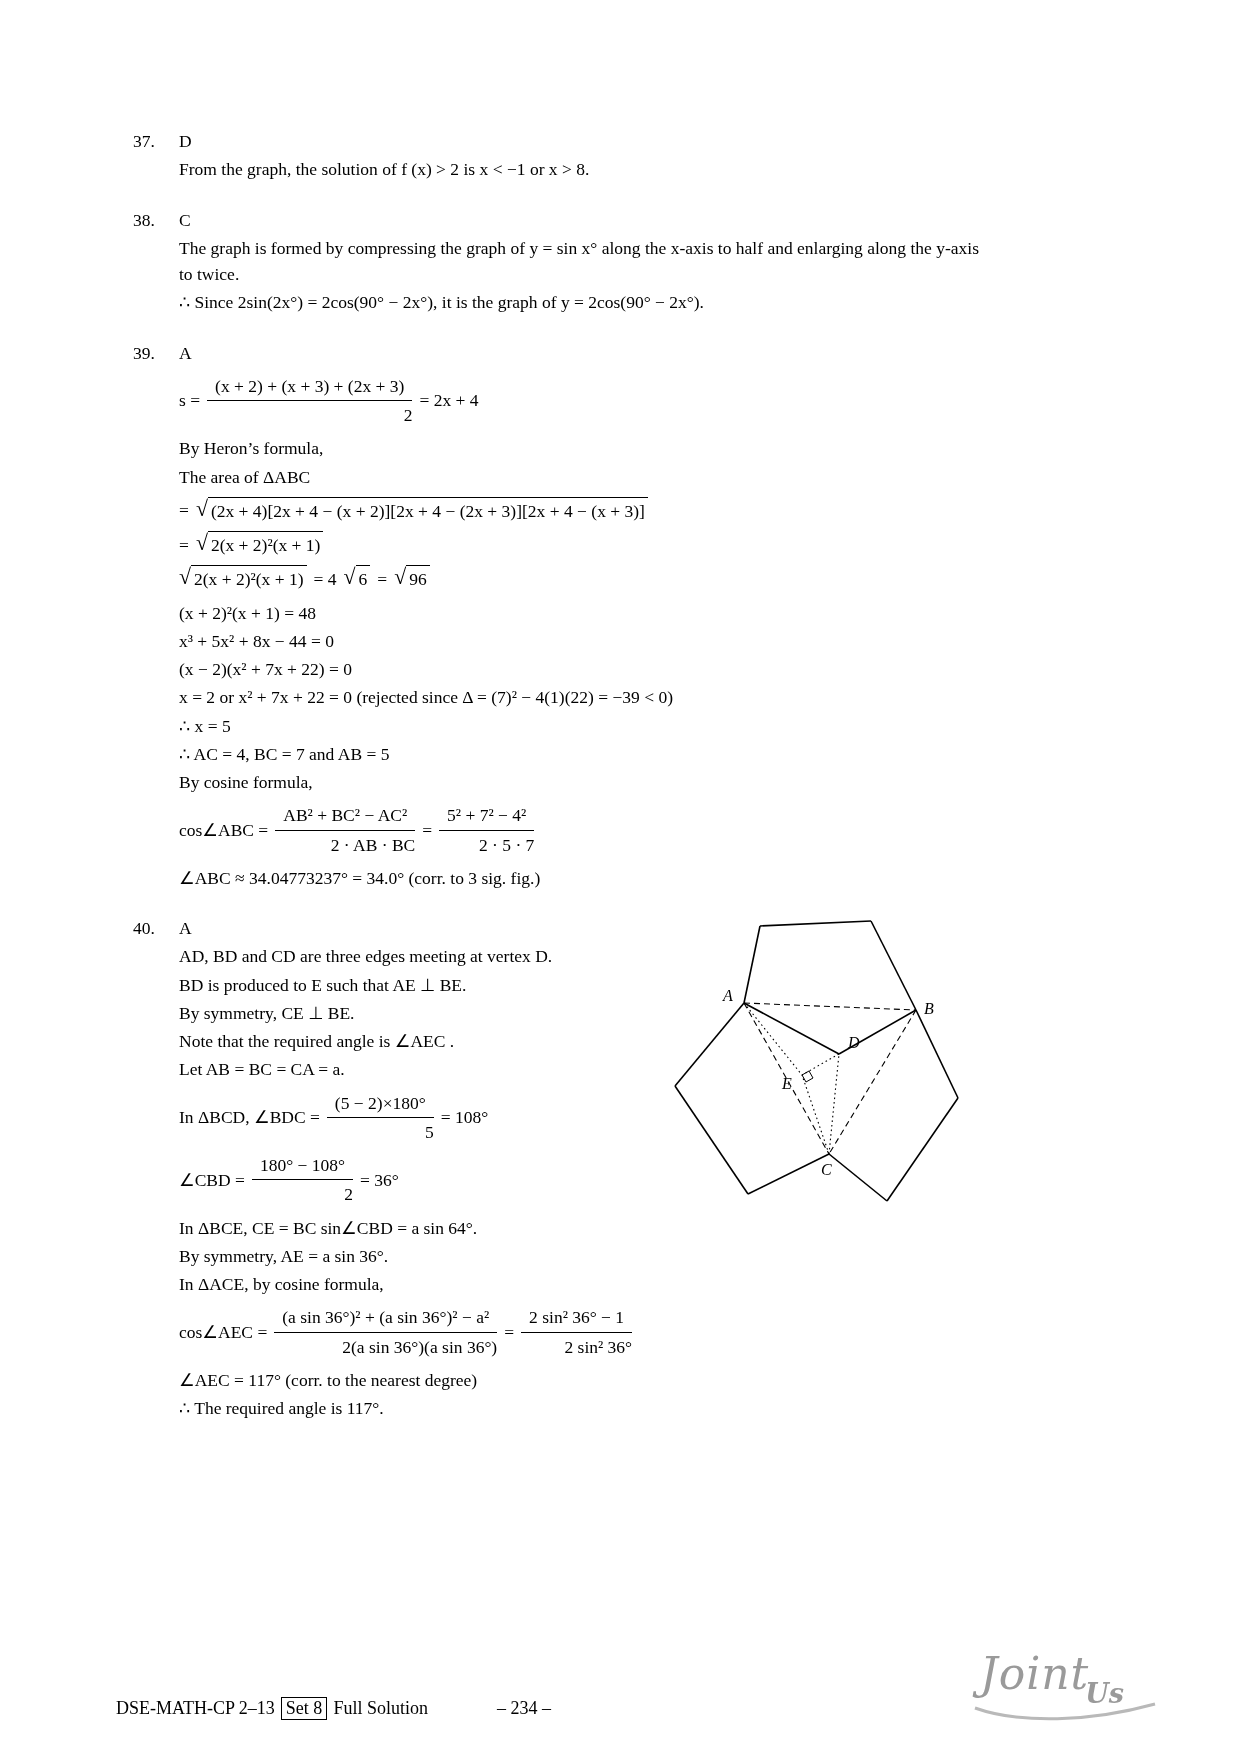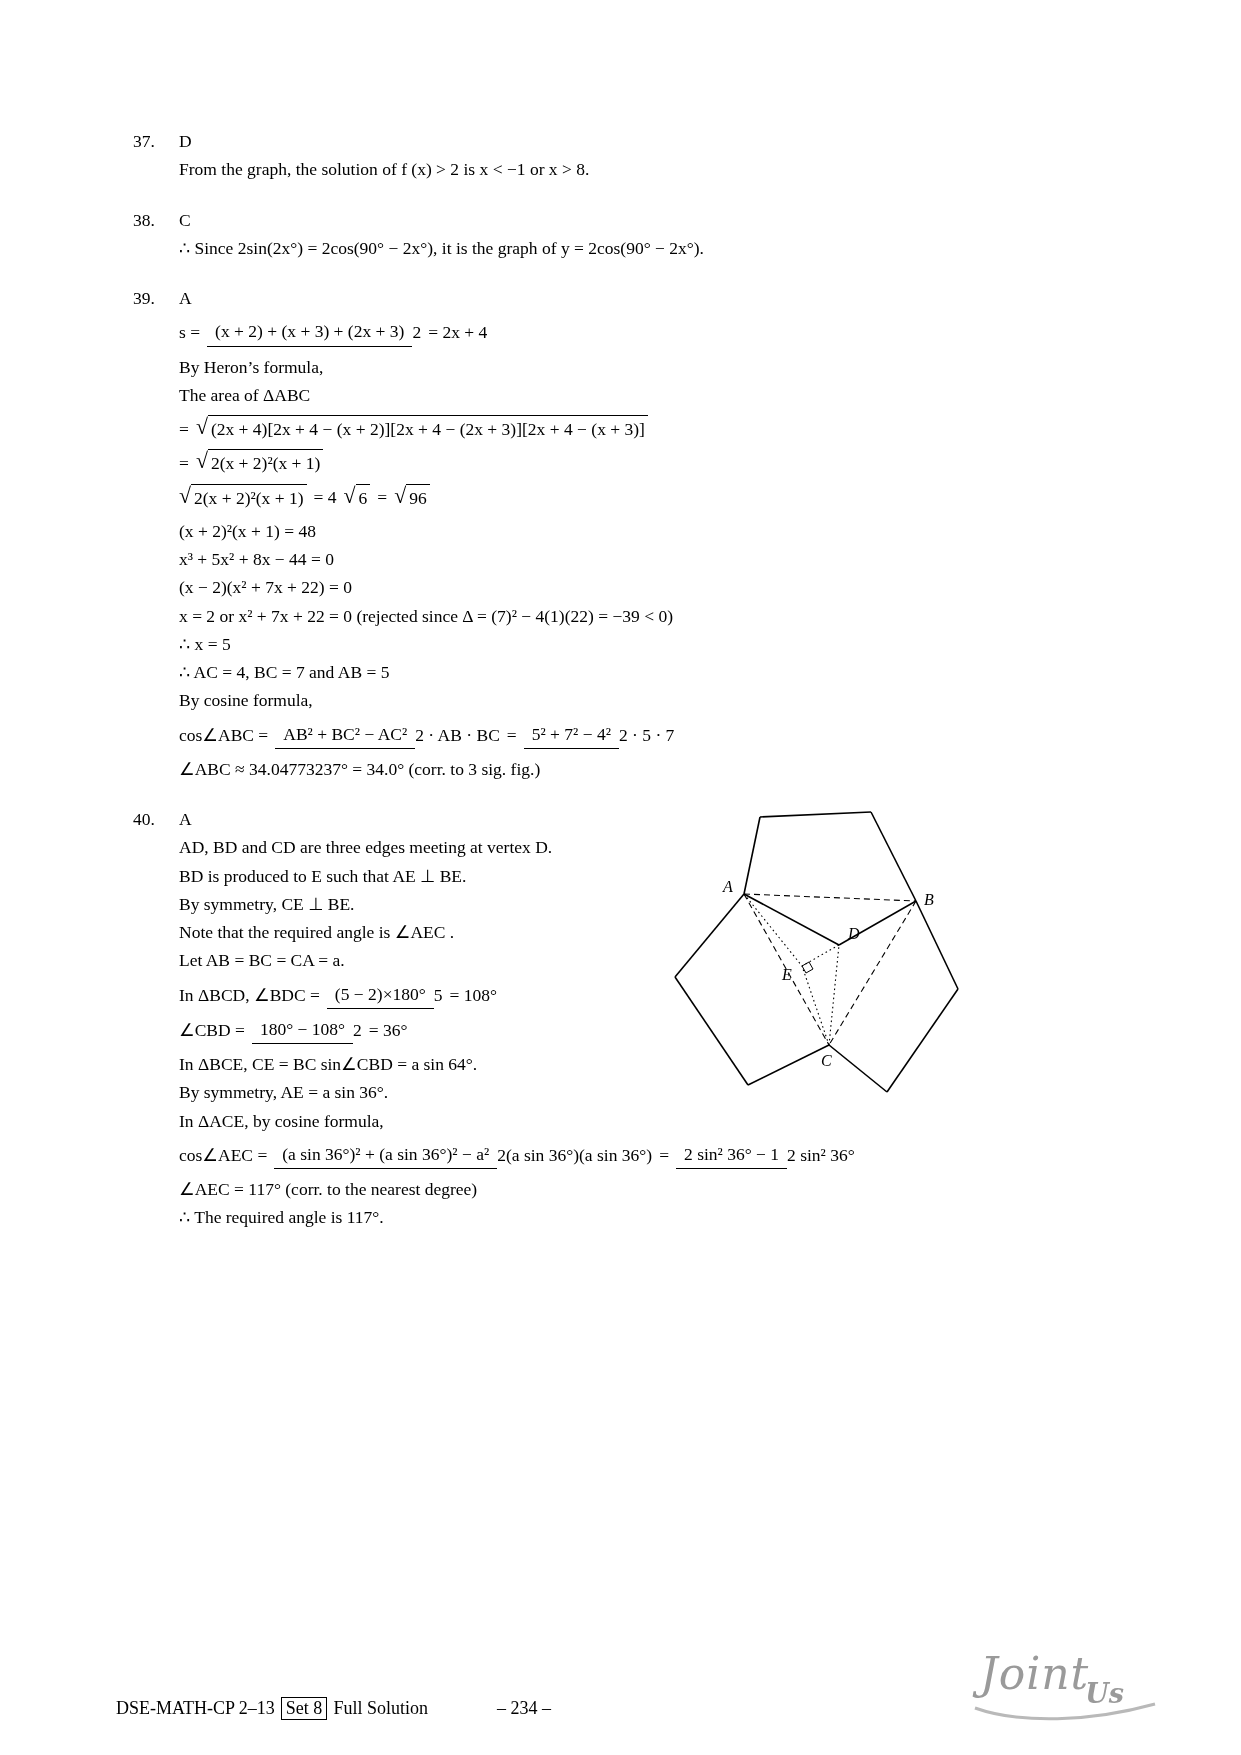--- a/index.html
+++ b/index.html
@@ -12,21 +12,21 @@
   .page { position:relative; width:1241px; height:1755px; overflow:hidden; background:#fff; }
   .content { position:absolute; left:133px; top:128px; width:1000px; font-size:17.5px; line-height:1.5; }
   .question { margin-bottom:24px; position:relative; }
   .qhead { display:flex; }
   .qnum { width:46px; display:inline-block; }
   .qbody { margin-left:46px; }
   .q38 .qbody { max-width:815px; }
   .q40 .qbody { max-width:520px; }
   .line { margin:2px 0; }
   .eq { margin:7px 0; display:flex; align-items:center; gap:7px; white-space:nowrap; }
-  .frac { display:inline-flex; text-align:right; vertical-align:middle; }
+  .frac { display:inline-flex; flex-direction:column; text-align:right; vertical-align:middle; }
   .frac .num { display:block; padding:0 8px 1px; border-bottom:1.4px solid #000; }
   .frac .den { display:block; padding-top:1px; }
   .sqrt { display:inline-flex; align-items:flex-start; white-space:nowrap; }
   .rad { font-size:1.25em; line-height:1.15; }
   .radicand { border-top:1.4px solid #000; padding:0 3px; }
   .figure { position:absolute; left:530px; top:-4px; }
   .figure line, .figure path, .figure polyline { stroke:#000; fill:none; }
   .figure .solid { stroke-width:1.6; }
   .figure .dashed { stroke-width:1.1; stroke-dasharray:6 4; }
   .figure .dotted { stroke-width:1.1; stroke-dasharray:1.6 3; }
@@ -55,20 +55,21 @@
         <p class="line">From the graph, the solution of f (x) &gt; 2 is x &lt; −1 or x &gt; 8.</p>
       </div>
     </div>
 
     <div class="question q38">
       <div class="qhead">
         <span class="qnum">38.</span>
         <span class="qans">C</span>
       </div>
       <div class="qbody">
+        <p class="line">The graph is formed by compressing the graph of y = sin x° along the x-axis to half and enlarging along the y-axis to twice.</p>
         <p class="line">∴ Since 2sin(2x°) = 2cos(90° − 2x°), it is the graph of y = 2cos(90° − 2x°).</p>
       </div>
     </div>
 
     <div class="question q39">
       <div class="qhead">
         <span class="qnum">39.</span>
         <span class="qans">A</span>
       </div>
       <div class="qbody">

